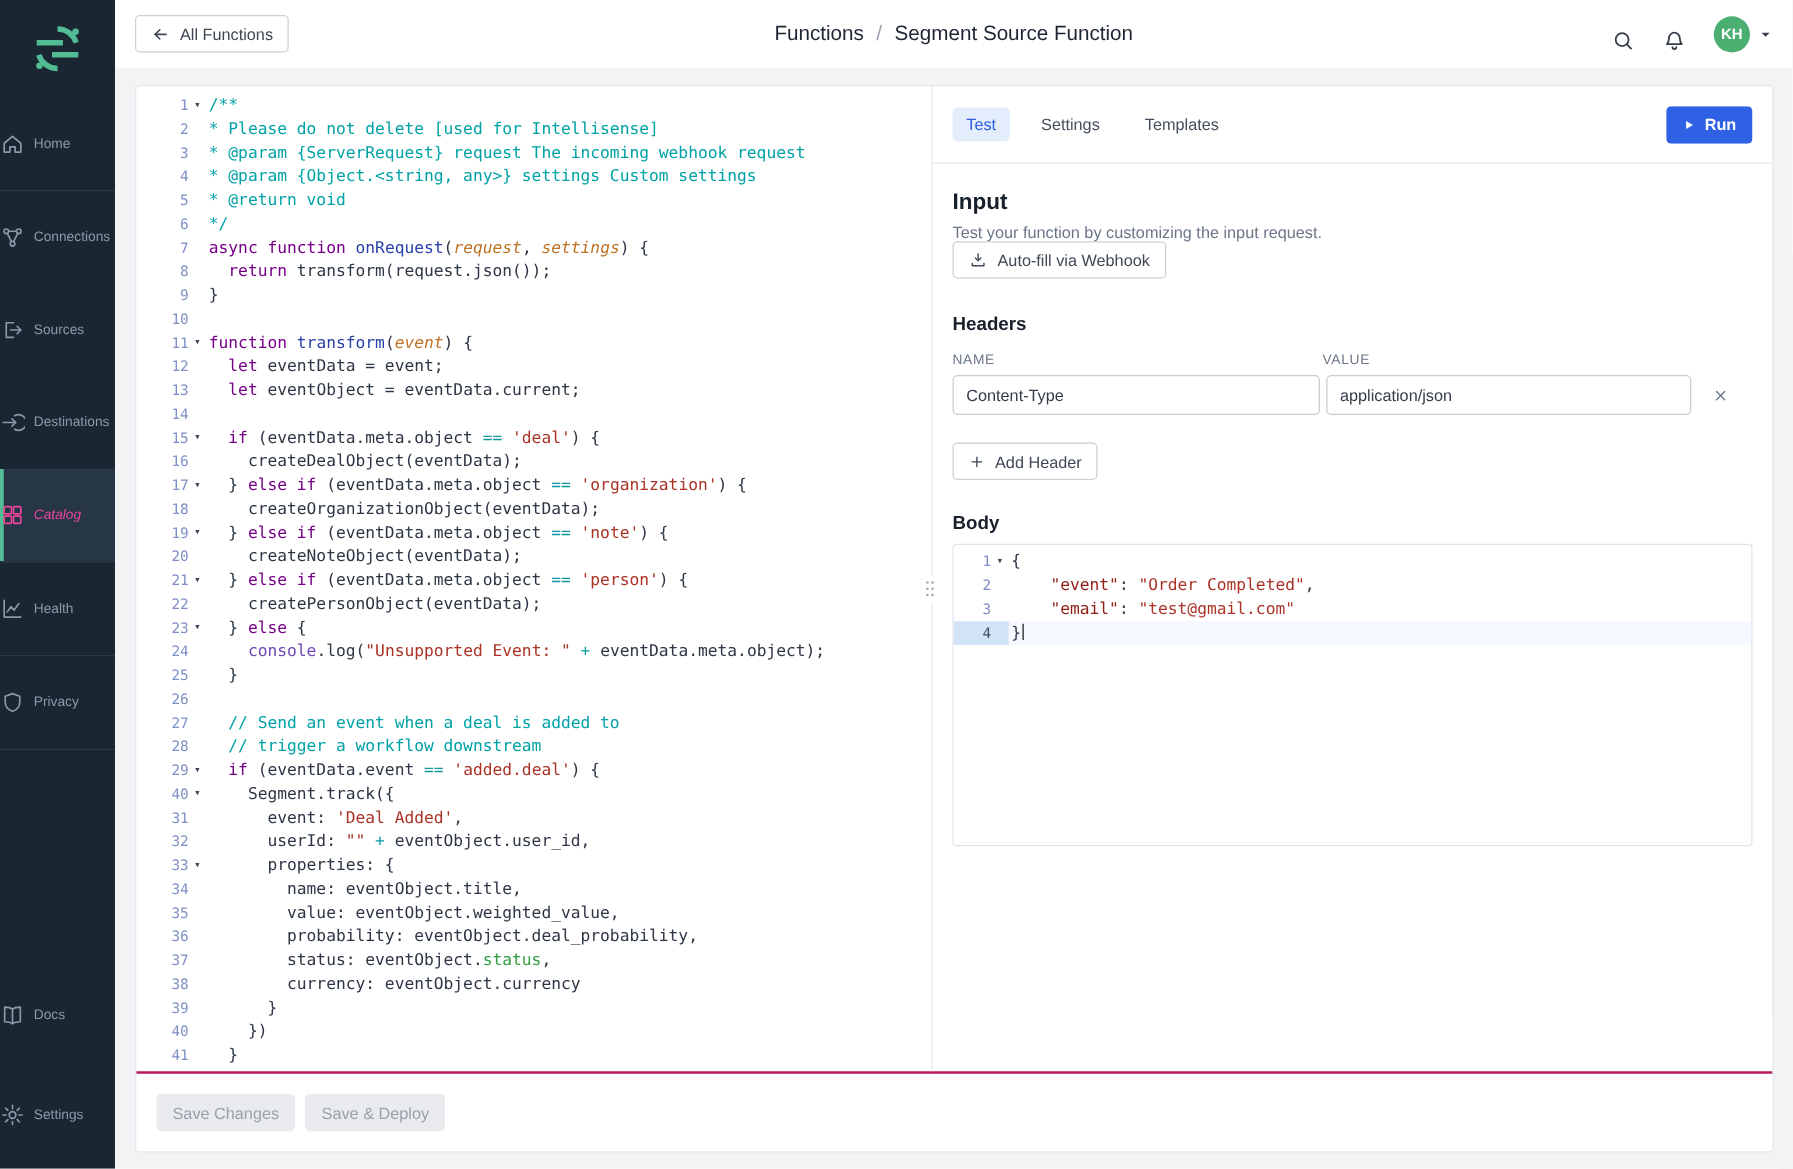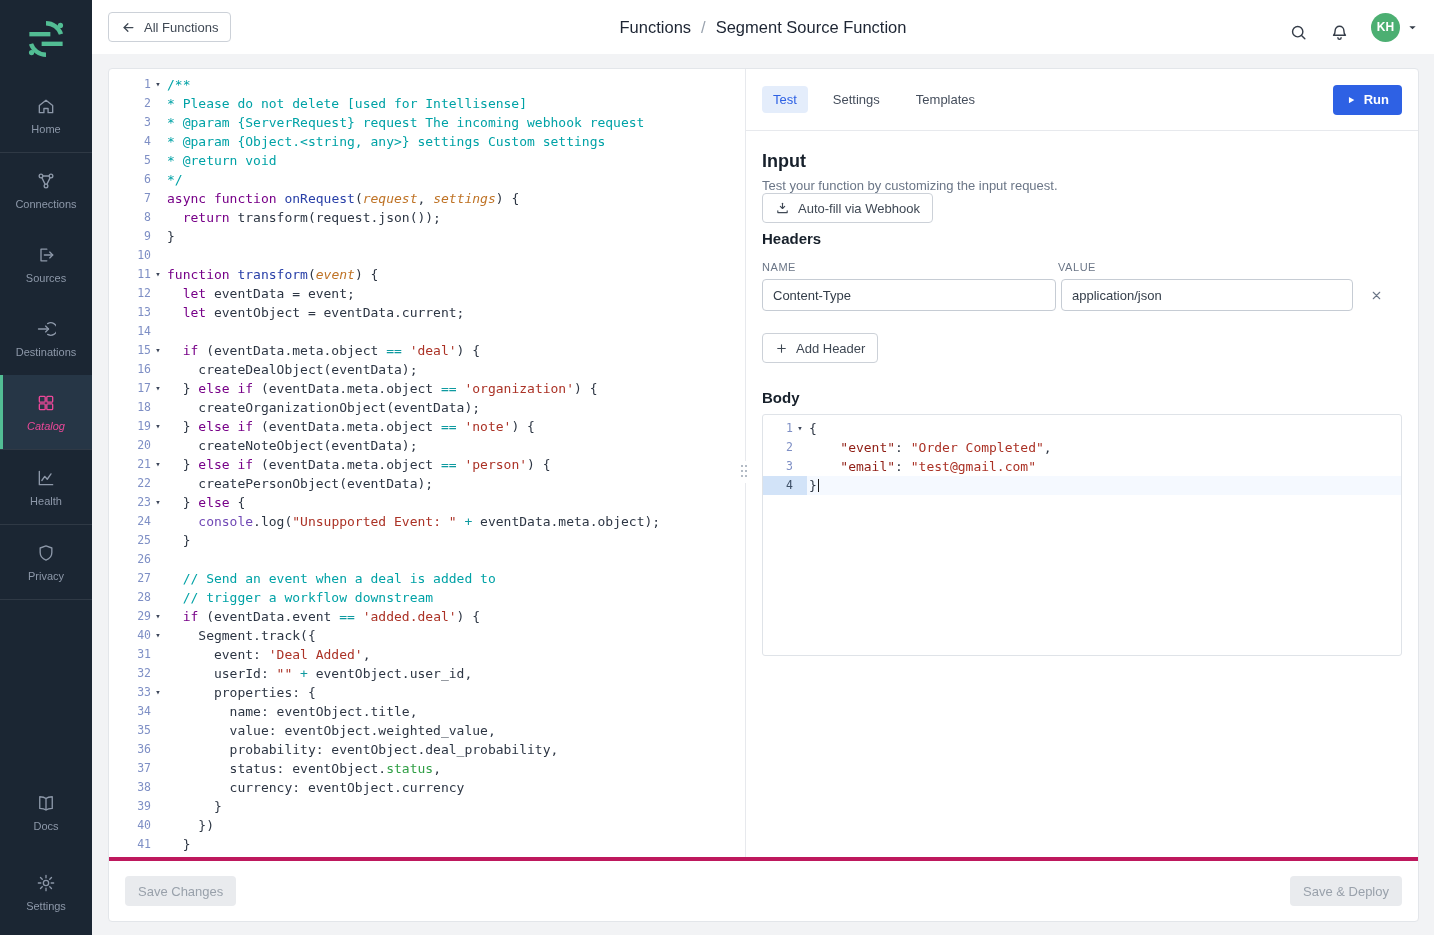--- a/index.html
+++ b/index.html
@@ -2,21 +2,21 @@
 <html style="--c-page-bg: #f2f3f5; --c-sidebar-bg: #1b2633; --c-sidebar-active-bg: #263646; --c-accent-green: #52bd94; --c-accent-blue: #2e61e4; --c-tab-active-bg: #e4edfb; --c-avatar-bg: #4caf72; --c-comment: #00a2a6; --c-keyword: #770088; --c-string: #ab3226; --c-function-name: #2940a8; --c-parameter: #bf7326; --c-operator: #0e9aa0; --c-line-number: #7e8fc5;"><head>
 <meta charset="utf-8">
 <style>
   * { margin:0; padding:0; box-sizing:border-box; }
   html,body { width:1434px; height:935px; overflow:hidden; }
   body { display:flex; font-family:"Liberation Sans", sans-serif; background:var(--c-page-bg,#f2f3f5); }
 
   
   .sidebar { width:92px; flex:none; background:var(--c-sidebar-bg,#1b2633); display:flex; flex-direction:column; }
   .logo-wrap { height:78px; display:flex; align-items:center; justify-content:center; }
-  .side-item { height:74px; display:flex; flex-direction:column; align-items:center; justify-content:center; gap:7px; color:#8d98a9; cursor:pointer; }
+  .side-item { height:74px; display:flex; flex-direction:row; align-items:center; gap:7px; color:#8d98a9; cursor:pointer; }
   .side-item.active { background:var(--c-sidebar-active-bg,#263646); color:#ec4899; box-shadow:inset 3px 0 0 var(--c-accent-green,#52bd94);font-style:italic; }
   .slabel { font-size:11px; }
   .sicon svg { display:block; }
   .side-div { height:1px; background:rgba(255,255,255,.09); flex:none; }
   .side-spacer { flex:1; }
   .side-bottom { margin-bottom:6px; }
 
   
   .main { flex:1; display:flex; flex-direction:column; min-width:0; }
   .topbar { height:54px; flex:none; background:#fff; display:flex; align-items:center; padding:0 16px; position:relative; }
@@ -63,36 +63,36 @@
   
   .test-pane { flex:1; min-width:0; display:flex; flex-direction:column; overflow:hidden; }
   .tabs-row { height:62px; flex:none; display:flex; align-items:center; gap:14px; padding:0 16px; border-bottom:1px solid #e7e9ed; }
   .tab { font-size:13px; color:#454e5c; padding:6px 11px; border-radius:4px; cursor:pointer; }
   .tab.active { background:var(--c-tab-active-bg,#e4edfb); color:var(--c-accent-blue,#2e61e4); }
   .run-btn { margin-left:auto; }
   .pane-body { flex:1; min-height:0; padding:20px 16px 0; }
   .input-head-row { display:flex; justify-content:space-between; align-items:flex-start;flex-direction:column; }
   .input-title { font-size:18px; font-weight:700; color:#17202b; }
   .input-sub { font-size:13px; color:#6b7687; margin-top:6px; }
-  .sec-title { font-size:15px; font-weight:700; color:#17202b; margin-top:7px; }
+  .sec-title { font-size:15px; font-weight:700; color:#17202b; margin-top:28px; }
   .labels-row { display:flex; gap:2px; margin-top:14px; }
   .mini-label { font-size:11px; color:#6b7687; letter-spacing:.05em; }
   .header-row { display:flex; gap:5px; align-items:center; margin-top:6px; }
   .tinput { height:32px; border:1px solid #c6ccd4; border-radius:4px; padding:0 10px; font-size:13px; color:#333d49; font-family:inherit; background:#fff; }
   .remove-x { margin-left:12px; color:#6b7687; cursor:pointer; display:flex; }
   .add-header { margin-top:22px; }
   .body-title { margin-top:26px; }
   .body-editor { margin-top:8px; border:1px solid #dfe3e8; border-radius:3px; height:242px; overflow:hidden; padding-top:4px; background:#fff; }
   .body-editor .gut { width:44px; }
   .cm-line.hl { background:#f5f9ff; }
   .cm-line.hl .gut { background:#d2e3f8; }
   .cm-line.hl .ln { color:#3d4f66; }
 
   
-  .footerbar { height:64px; flex:none; border-top:4px solid #be185d; display:flex; align-items:center; justify-content:space-between; gap:8px; padding:0 16px; }
+  .footerbar { height:64px; flex:none; border-top:2px solid #be185d; display:flex; align-items:center; justify-content:flex-start; gap:8px; padding:0 16px; }
 </style>
 </head>
 <body>
 
 <nav class="sidebar">
   <div class="logo-wrap">
     <svg width="42" height="42" viewBox="0 0 48 48" fill="none" stroke="#52bd94" stroke-width="5">
       <path d="M24 6 a18 18 0 0 1 17.1 12.4"></path>
       <path d="M5 18.5 H29"></path>
       <path d="M24 42 a18 18 0 0 1 -17.1 -12.4"></path>

